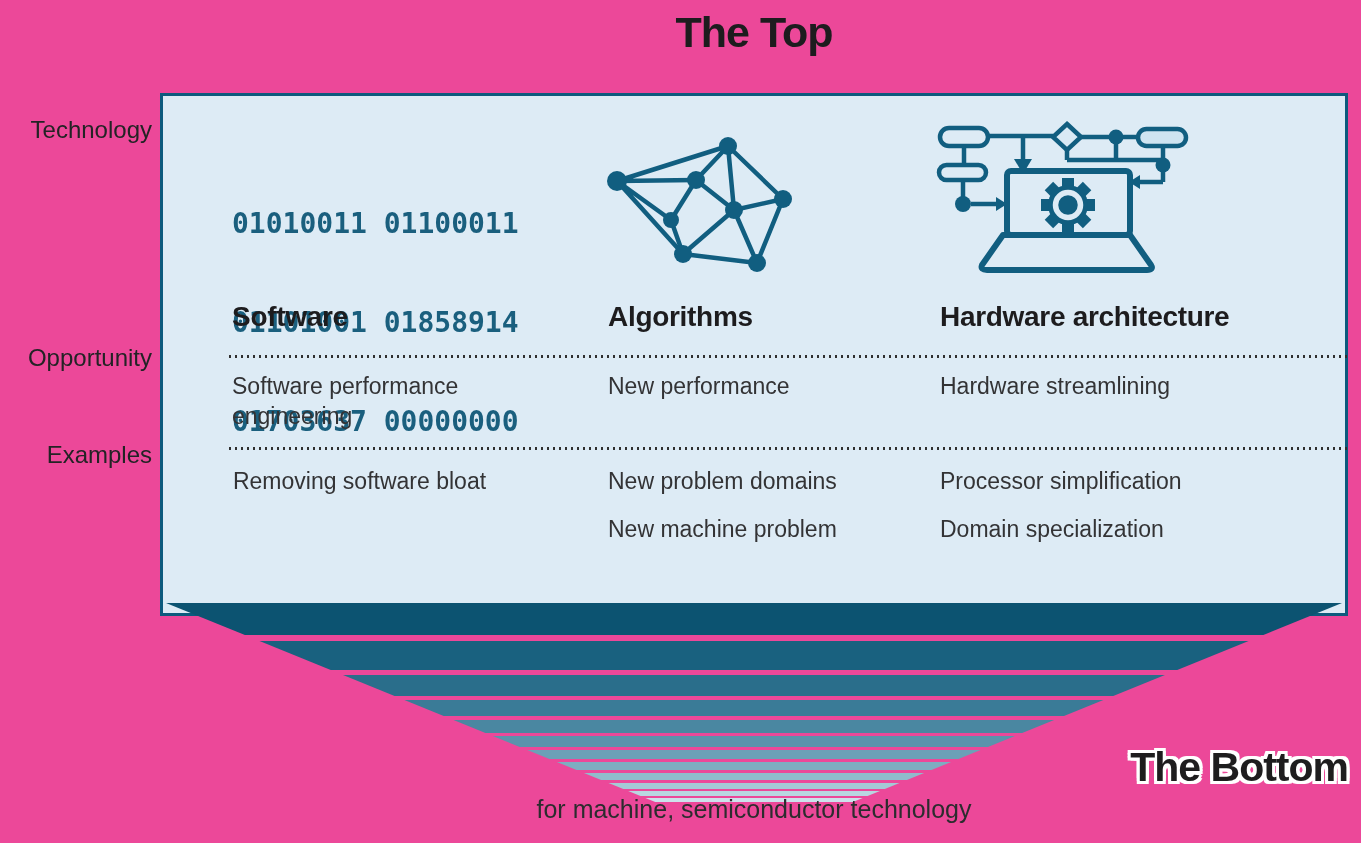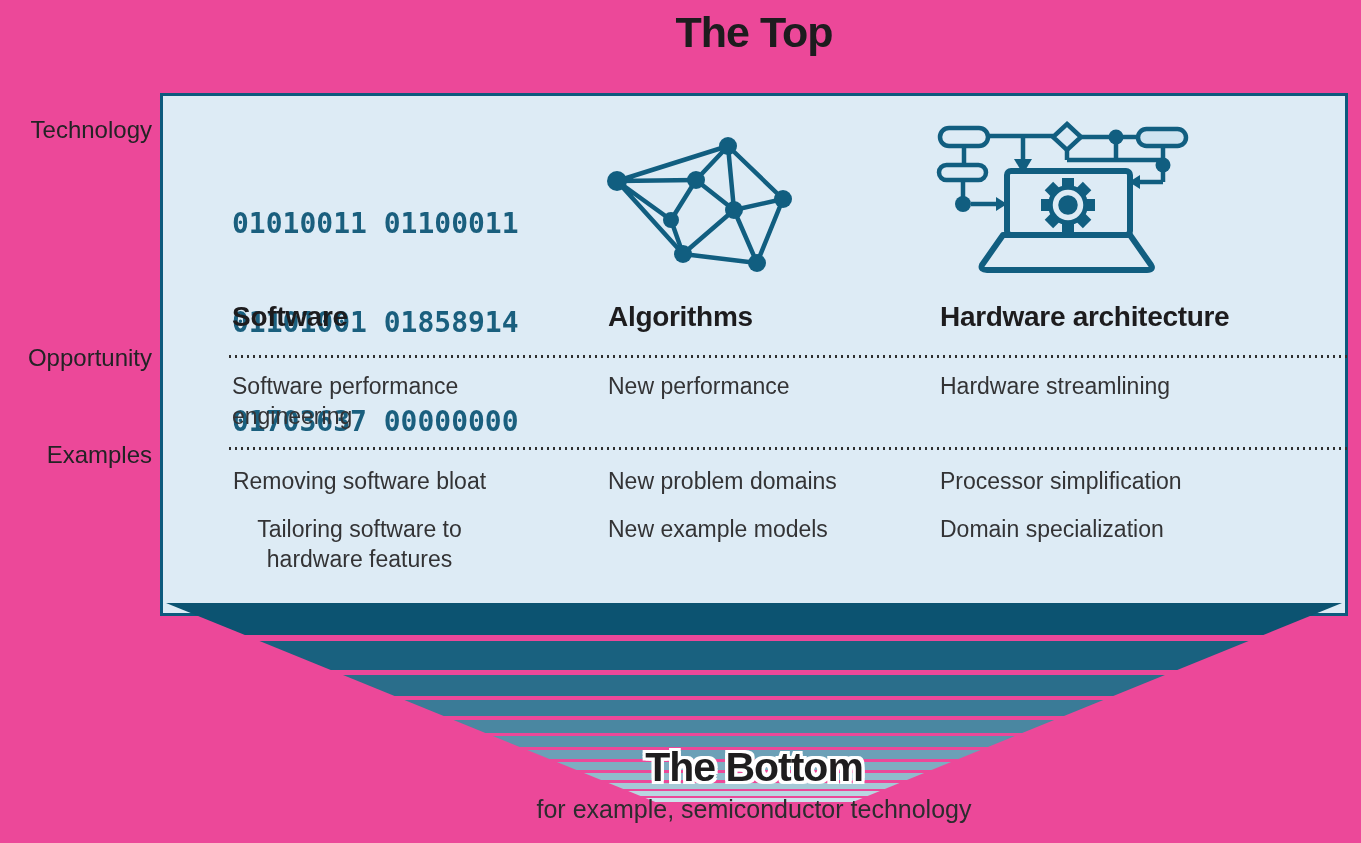--- a/index.html
+++ b/index.html
@@ -73,21 +73,21 @@
   .ex-item + .ex-item{margin-top:18px;}
 
   .funnel{
     position:absolute;left:166px;top:603px;width:1176px;height:199px;
     clip-path:polygon(0 0,100% 0,50.5% 119%,49.5% 119%);
     overflow:hidden;
   }
   .funnel > div{width:100%;}
 
   .bottom-title{
-    position:absolute;left:160px;top:744px;width:1188px;text-align:center;
+    position:absolute;left:160px;top:744px;width:1188px;text-align:right;
     font-size:41px;font-weight:700;letter-spacing:-1px;color:#1e1d1e;z-index:5;
     text-shadow:
       -3px -3px 0 #fff, 3px -3px 0 #fff, -3px 3px 0 #fff, 3px 3px 0 #fff,
       0 -3px 0 #fff, 0 3px 0 #fff, -3px 0 0 #fff, 3px 0 0 #fff;
   }
   .bottom-subtitle{
     position:absolute;left:160px;top:795px;width:1188px;text-align:center;
     font-size:25px;color:#2c2c2e;z-index:6;
   }
 </style>
@@ -186,25 +186,24 @@
     <div class="dotted-rule first"></div>
 
     <div class="opp-cell col-x1">Software performance engineering</div>
     <div class="opp-cell col-x2">New performance</div>
     <div class="opp-cell col-x3">Hardware streamlining</div>
 
     <div class="dotted-rule second"></div>
 
     <div class="ex-cell col-x1">
       <div class="ex-item">Removing software bloat</div>
-      <div class="ex-item">Tailoring software to hardware features</div>
     </div>
     <div class="ex-cell col-x2">
       <div class="ex-item">New problem domains</div>
-      <div class="ex-item">New example models</div>
+      <div class="ex-item">New machine problem</div>
     </div>
     <div class="ex-cell col-x3">
       <div class="ex-item">Processor simplification</div>
       <div class="ex-item">Domain specialization</div>
     </div>
   </div>
 
   <div class="funnel">
       <div style="height: 32px; margin-bottom: 6px; background: rgb(12, 83, 113);"></div>
       <div style="height: 29px; margin-bottom: 5px; background: rgb(25, 97, 127);"></div>
@@ -214,15 +213,15 @@
       <div style="height: 11px; margin-bottom: 3px; background: rgb(91, 147, 172);"></div>
       <div style="height: 9px; margin-bottom: 3px; background: rgb(108, 160, 183);"></div>
       <div style="height: 8px; margin-bottom: 3px; background: rgb(126, 173, 193);"></div>
       <div style="height: 7px; margin-bottom: 3px; background: rgb(145, 187, 204);"></div>
       <div style="height: 6px; margin-bottom: 2px; background: rgb(165, 201, 214);"></div>
       <div style="height: 5px; margin-bottom: 2px; background: rgb(185, 214, 225);"></div>
       <div style="height: 4px; margin-bottom: 0px; background: rgb(205, 226, 236);"></div>
     </div>
 
   <div class="bottom-title">The Bottom</div>
-  <div class="bottom-subtitle">for example, semiconductor technology</div>
+  <div class="bottom-subtitle">for machine, semiconductor technology</div>
 
 </div>
 
 </body></html>

